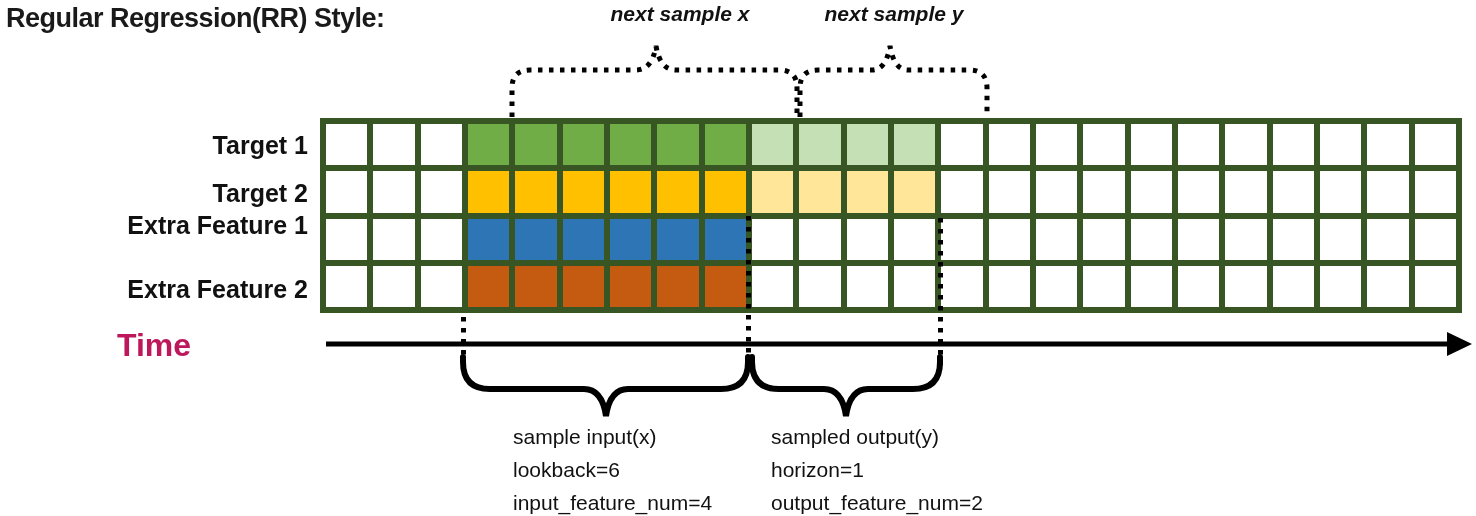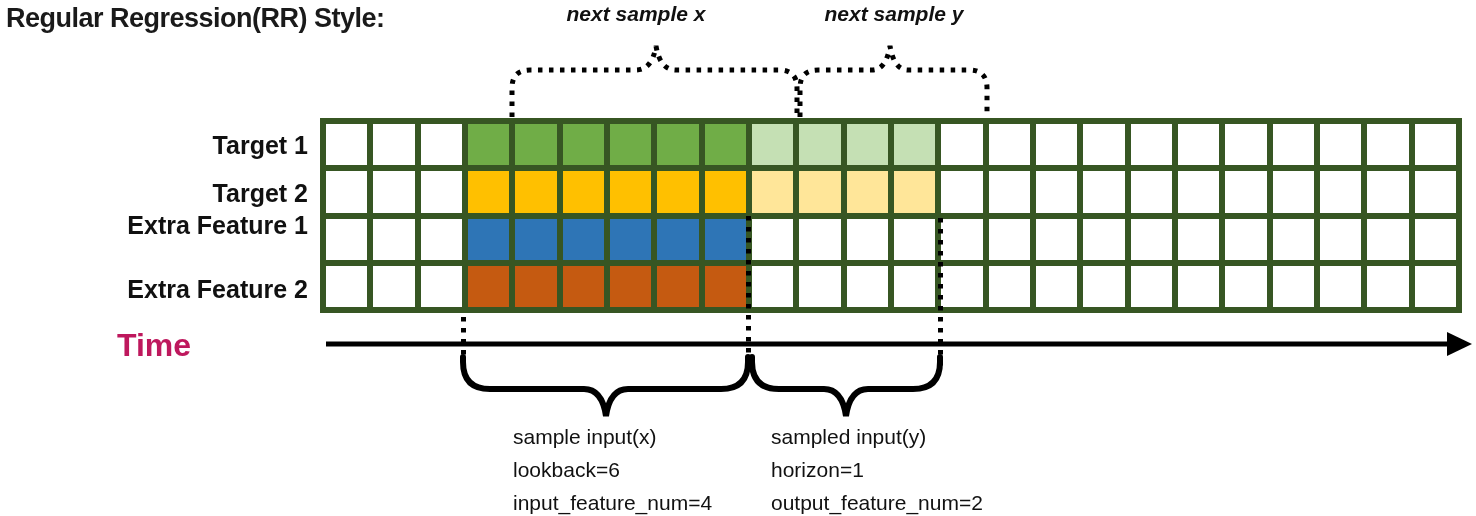--- a/index.html
+++ b/index.html
@@ -9,21 +9,21 @@
   }
   .abs{position:absolute;}
   #title{
     left:6px;top:3px;font-size:27px;font-weight:bold;color:#1a1a1a;
     letter-spacing:-0.5px;white-space:nowrap;
   }
   .brace-label{
     top:2px;width:240px;text-align:center;font-size:21px;font-weight:bold;
     font-style:italic;white-space:nowrap;color:#111;
   }
-  #next-x-label{left:516px;}
+  #next-x-label{left:560px;}
   #next-y-label{left:774px;}
   #sample-grid{
     left:320px;top:118px;width:1142px;height:195px;box-sizing:border-box;
     display:grid;grid-template-columns:repeat(24,1fr);grid-template-rows:repeat(4,1fr);
     gap:6px;border:6px solid #375623;background:#375623;
   }
   .row-label{
     left:0;width:308px;height:30px;text-align:right;font-size:25px;
     font-weight:bold;line-height:30px;white-space:nowrap;color:#111;
   }
@@ -171,18 +171,18 @@
 
     <path d="M 752,357 L 752,362 Q 752,389 779,389 L 824,389 Q 842,389 846,416 Q 850,389 868,389 L 913,389 Q 940,389 940,362 L 940,357" fill="none" stroke="#000" stroke-width="6" stroke-linecap="round"></path>
   </svg>
 
   <div id="anno-input" class="abs anno">
     <div>sample input(x)</div>
     <div>lookback=6</div>
     <div>input_feature_num=4</div>
   </div>
   <div id="anno-output" class="abs anno">
-    <div>sampled input(y)</div>
+    <div>sampled output(y)</div>
     <div>horizon=1</div>
     <div>output_feature_num=2</div>
   </div>
 
 </div>
 
 </body></html>

